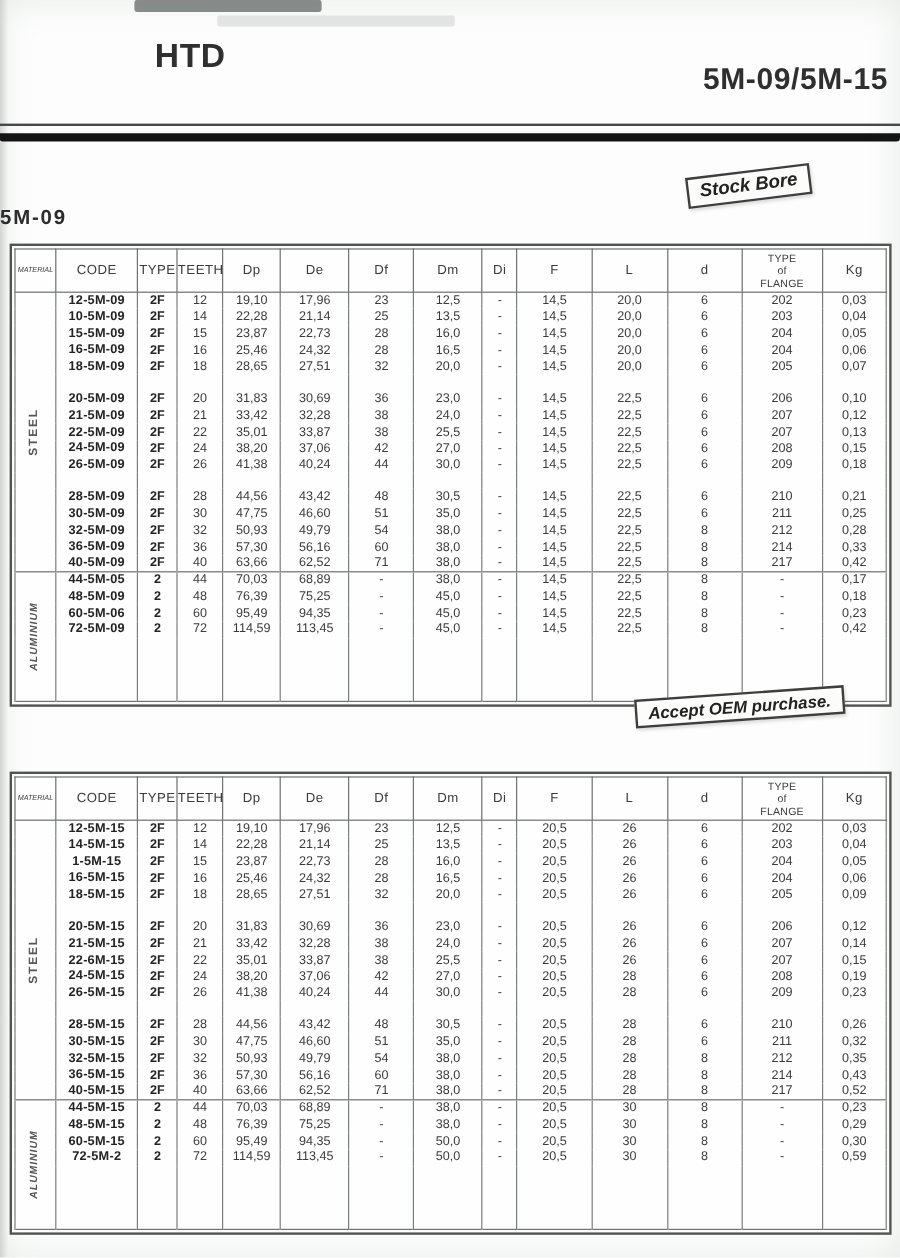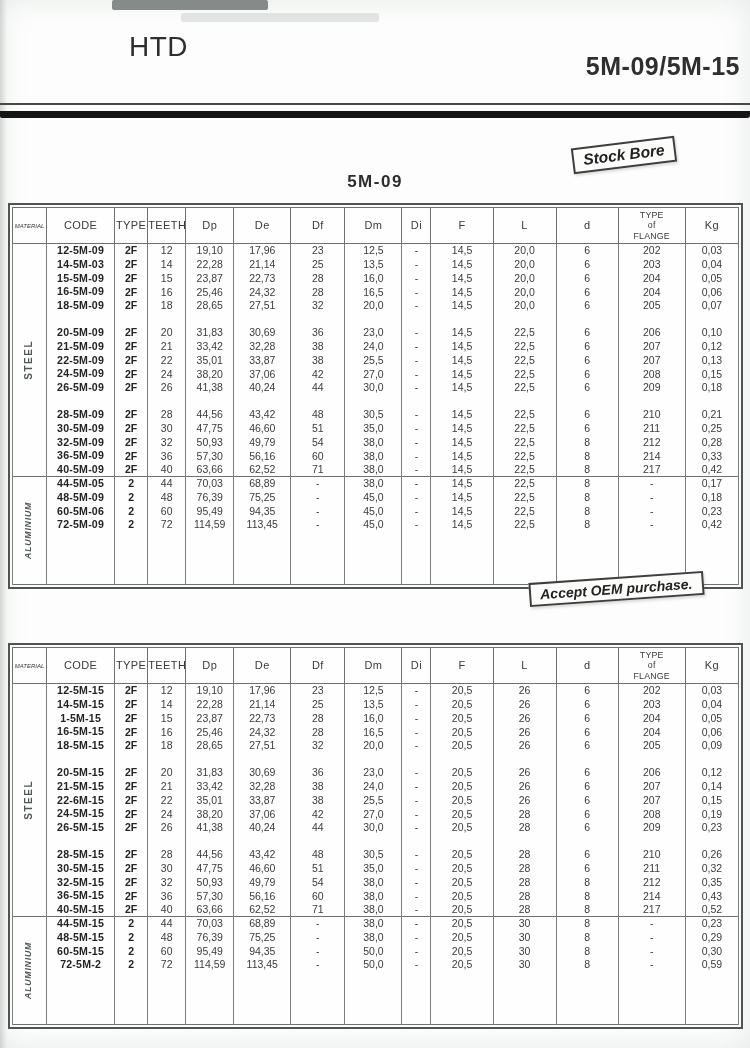--- a/index.html
+++ b/index.html
@@ -13,41 +13,41 @@
     content:''; position:absolute; left:0; top:0; bottom:0; width:7px;
     background:linear-gradient(90deg, rgba(140,150,145,.32), rgba(140,150,145,0));
     pointer-events:none;
   }
   .smudge { position:absolute; border-radius:2px; }
   .s1 { left:112px; top:0; width:156px; height:10px; background:#575e5b; opacity:.7; }
   .s2 { left:181px; top:13px; width:198px; height:9px; background:#ccd1cf; opacity:.55; }
 
   .doc-title {
     position:absolute; left:129px; top:30px;
-    font-weight:400; font-size:28px; line-height:34px;
+    font-weight:700; font-size:28px; line-height:34px;
     color:#2e2f2e; letter-spacing:.5px;
   }
   .model-range {
     position:absolute; right:10px; top:52px;
     font-weight:700; font-size:25px; color:#2e2f2e; letter-spacing:.5px;
   }
   .rule-thin  { position:absolute; left:0; top:103px; width:750px; height:2px; background:#474747; }
   .rule-thick { position:absolute; left:0; top:111px; width:750px; height:7px; background:#141414; border-radius:0 0 3px 2px; }
 
   .badge {
     position:absolute; background:#fcfcfb; border:2px solid #3e3e3e;
     font-style:italic; font-weight:700; color:#222;
     padding:2px 9px; box-shadow:1px 2px 3px rgba(0,0,0,.14);
     white-space:nowrap;
   }
   .stock { left:572px; top:142px; transform:rotate(-7deg); font-size:15.5px; }
   .oem   { left:529px; top:577px; transform:rotate(-4deg); font-size:14px; z-index:4; }
 
   .sec-title {
-    position:absolute; left:0; width:750px; text-align:center;
+    position:absolute; left:0; width:750px; 
     font-weight:700; font-size:17px; letter-spacing:1.5px; color:#2c2c2c;
   }
   .t1 { top:172px; } .t2 { top:609px; }
 
   .table-wrap {
     position:absolute; left:8px; width:727px;
     border:2px solid #505552; padding:2px; background:#fbfcfb;
   }
   .w1 { top:203px; } .w2 { top:643px; }
 
@@ -146,21 +146,21 @@
             <td>23</td>
             <td>12,5</td>
             <td>-</td>
             <td>14,5</td>
             <td>20,0</td>
             <td>6</td>
             <td>202</td>
             <td>0,03</td>
           </tr>
           <tr class="r">
-            <td class="cell-code">14-5M-03</td>
+            <td class="cell-code">10-5M-09</td>
             <td class="cell-type">2F</td>
             <td>14</td>
             <td>22,28</td>
             <td>21,14</td>
             <td>25</td>
             <td>13,5</td>
             <td>-</td>
             <td>14,5</td>
             <td>20,0</td>
             <td>6</td>

